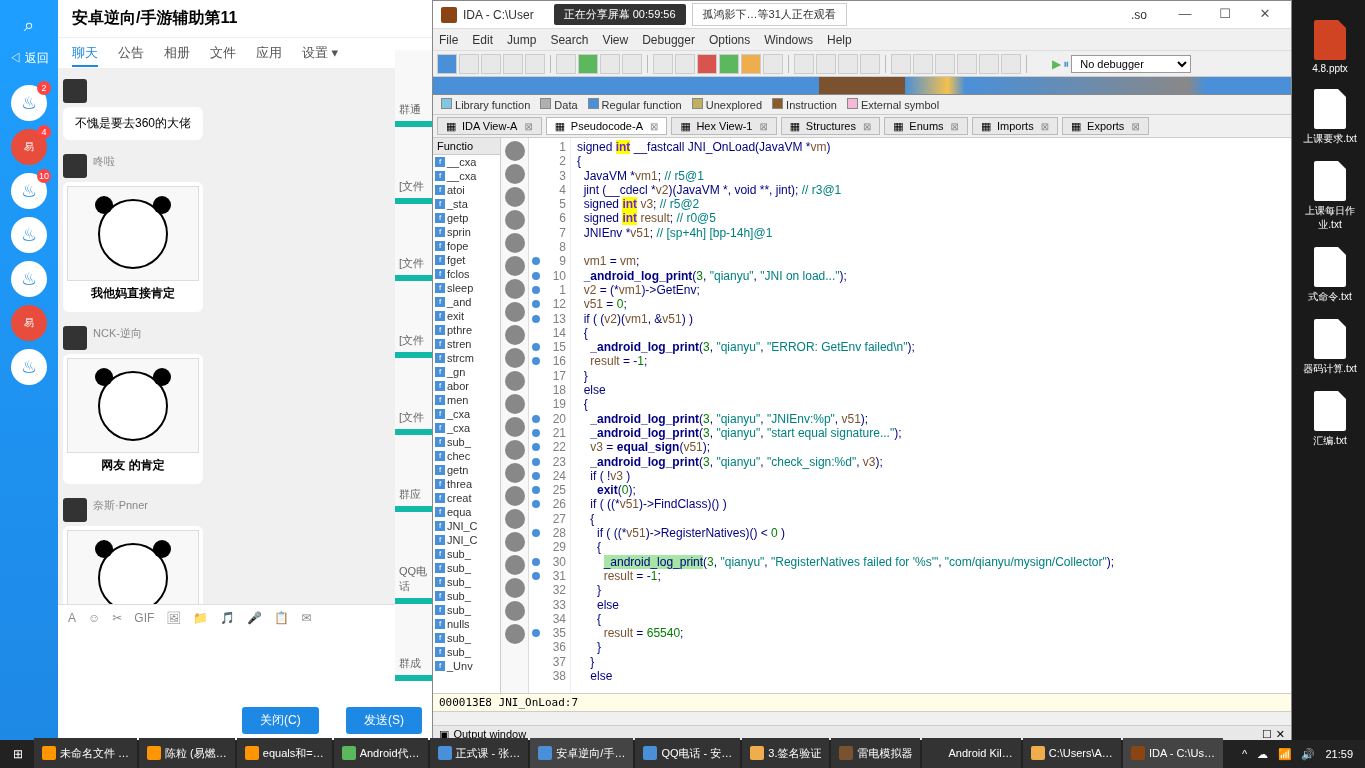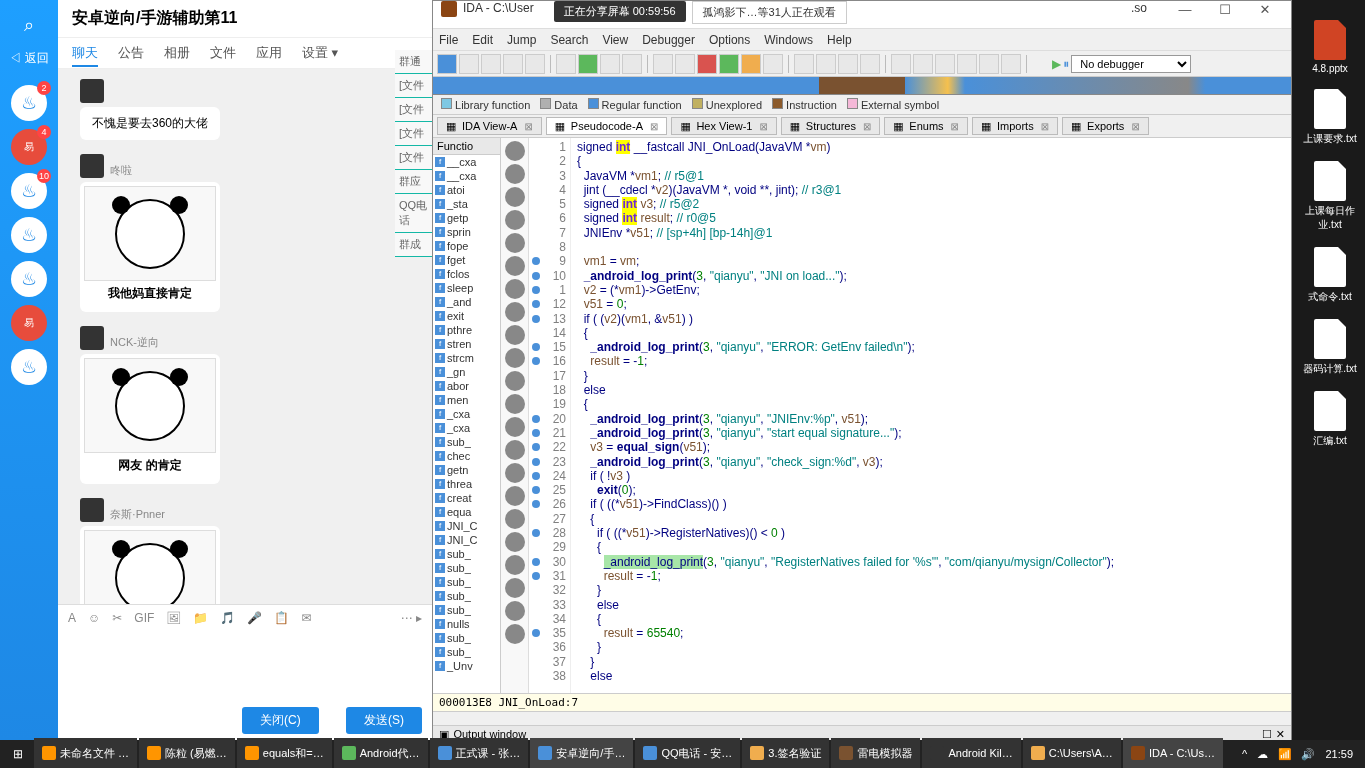--- a/index.html
+++ b/index.html
@@ -22,43 +22,43 @@
 .qq-av.flame { background: #fff; color:#1e88e5; }
 .qq-av.red { background: #e74c3c; color: #fff; font-size:10px; }
 .qq-av .badge { position:absolute; top:-4px; right:-4px; background:#f44; color:#fff; border-radius:8px; min-width:14px; height:14px; font-size:9px; line-height:14px; text-align:center; padding:0 2px;}
 
 .qq-main { flex: 1; background: #f5f5f5; display: flex; flex-direction: column; }
 .qq-title { padding: 8px 14px; font-size: 16px; font-weight: bold; background:#fff; border-bottom:1px solid #eee;}
 .qq-tabs { padding: 6px 14px; background:#fff; border-bottom:1px solid #eee; }
 .qq-tabs span { margin-right: 20px; color: #555; font-size: 13px; cursor:pointer;}
 .qq-tabs span.active { color: #1e88e5; border-bottom:2px solid #1e88e5; padding-bottom:5px;}
 
-.qq-messages { flex: 1; overflow: auto; padding: 10px 22px; background: #f0f0f0; }
+.qq-messages { flex: 1; overflow: auto; padding: 10px 5px; background: #f0f0f0; }
 .msg { margin-bottom: 14px; }
-.msg .sender { font-size: 11px; color: #888; margin-bottom: 4px; display:flex; align-items:flex-end; gap:6px;}
+.msg .sender { font-size: 11px; color: #888; margin-bottom: 4px; display:flex; align-items:flex-start; gap:6px;}
 .msg .sender .sav { width:24px; height:24px; border-radius:3px; background:#333;}
 .msg .bubble { background: #fff; border-radius: 6px; padding: 8px 12px; display: inline-block; max-width: 260px; }
 .sticker { width: 140px; height: 130px; background: #fff; border-radius: 6px; padding:4px; }
 .sticker-img { width:100%; height:95px; background:#f8f8f8; border:1px solid #ddd; display:flex; align-items:center; justify-content:center; }
 .panda { width:70px; height:70px; border-radius:50%; background:#fff; border:2px solid #000; position:relative;}
 .panda::before, .panda::after { content:""; position:absolute; width:18px; height:18px; background:#000; border-radius:50%; top:-5px;}
 .panda::before{ left:-5px;} .panda::after{ right:-5px;}
 .sticker-txt { text-align:center; font-size:12px; color:#000; padding-top:4px; font-weight:bold;}
 
 .qq-toolbar { background:#fff; border-top:1px solid #ddd; padding:6px 10px; display:flex; gap:12px; color:#888;}
 .qq-input { background:#fff; height:70px; padding:4px 10px;}
 .qq-buttons { background:#fff; padding:6px 10px; text-align:right;}
 .qq-buttons button { background:#1e88e5; color:#fff; border:none; padding:5px 18px; border-radius:3px; margin-left:24px; font-size:12px;}
 
 .qq-rightcol { position:absolute; left:395px; top:50px; width:40px; background:#f8f8f8; font-size:11px; color:#666;}
-.qq-rightcol div{ padding:4px; border-bottom:1px solid #14b8a6;}
+.qq-rightcol div{ padding:4px; border-bottom:6px solid #14b8a6;margin-top:48px;}
 
 
 .ida-window { position: absolute; left: 432px; top: 0; width: 860px; height: 740px; background: #f0f0f0; border: 1px solid #888; }
-.ida-titlebar { height: 28px; background: #fff; display: flex; align-items: flex-start; padding: 0 8px; border-bottom:1px solid #ddd;}
+.ida-titlebar { height: 28px; background: #fff; display: flex; align-items: center; padding: 0 8px; border-bottom:1px solid #ddd;}
 .ida-titlebar .ico { width:16px; height:16px; background:#8b4513; border-radius:2px; margin-right:6px;}
 .ida-titlebar .title { flex:0 0 auto; font-size:12px; color:#333;}
 .share-badge { background:#333; color:#fff; font-size:11px; padding:3px 10px; margin-left:20px; border-radius:2px;}
 .watch-badge { background:#fff; color:#333; font-size:11px; padding:3px 10px; margin-left:6px; border:1px solid #ccc;}
 .ida-titlebar .ext { margin-left:auto; font-size:12px; color:#333;}
 .winbtns { display:flex; gap:4px; margin-left:20px;}
 .winbtns span { width:36px; height:20px; text-align:center; line-height:18px; font-size:13px; color:#555;}
 
 .ida-menubar { height:22px; background:#f0f0f0; padding:0 6px; font-size:12px; color:#333; display:flex; gap:14px; align-items:center; border-bottom:1px solid #ddd;}
 .ida-toolbar { height:26px; background:#f0f0f0; border-bottom:1px solid #ccc; display:flex; align-items:center; padding:0 4px; gap:2px;}

